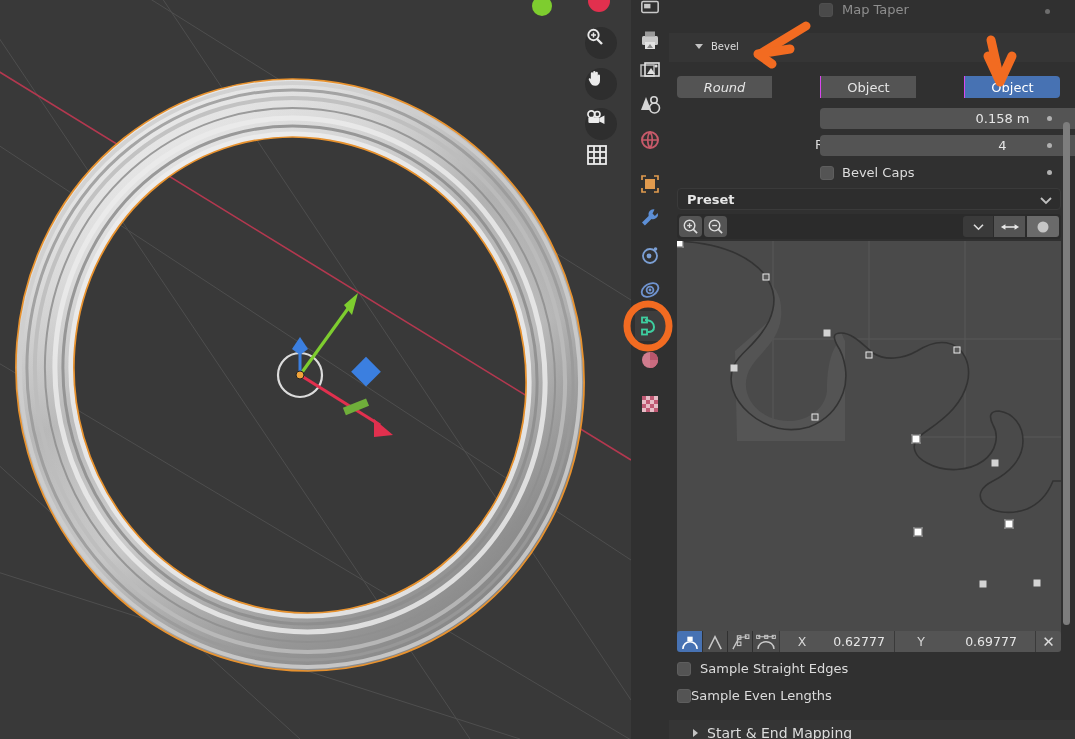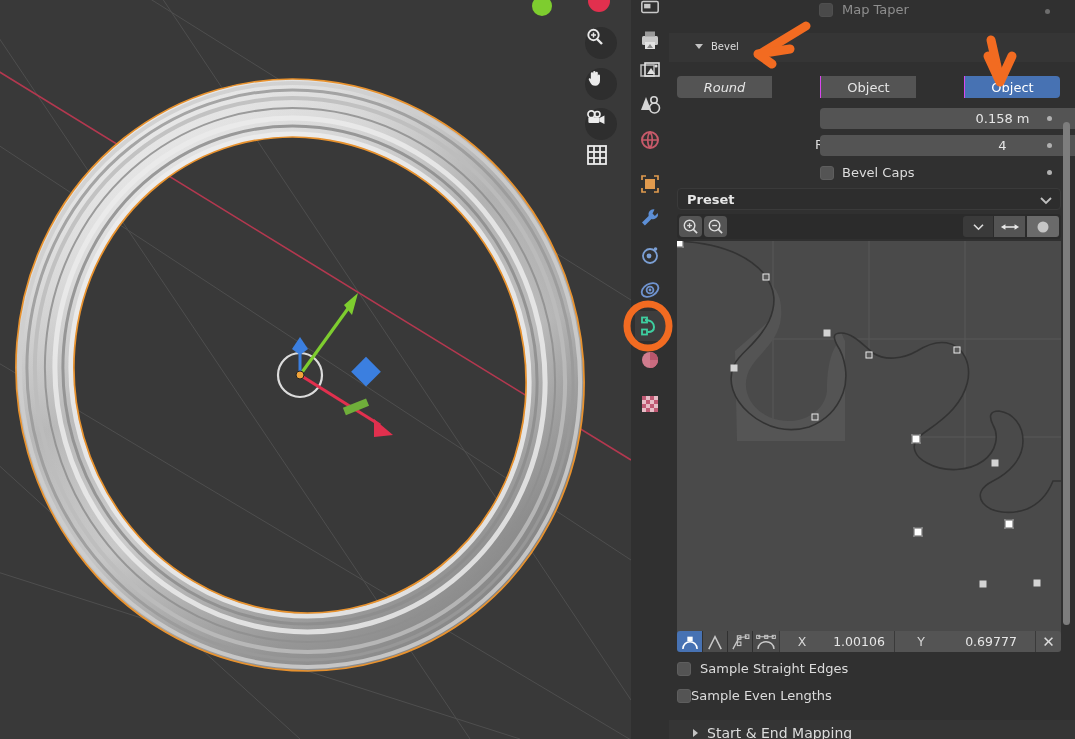--- a/index.html
+++ b/index.html
@@ -550,21 +550,21 @@
         <path d="M3 17 C3 6, 21 6, 21 17" fill="none" stroke="#c9c9c9" stroke-width="1.6"></path>
         <line x1="3" y1="3" x2="21" y2="3" stroke="#c9c9c9" stroke-width="1.2"></line>
         <rect x="1.5" y="1.5" width="3.5" height="3.5" fill="none" stroke="#c9c9c9" stroke-width="1.1"></rect>
         <rect x="10.5" y="1.5" width="3.5" height="3.5" fill="none" stroke="#c9c9c9" stroke-width="1.1"></rect>
         <rect x="19" y="1.5" width="3.5" height="3.5" fill="none" stroke="#c9c9c9" stroke-width="1.1"></rect>
       </svg>
     </div>
 
     <div class="numcell" style="width:115px;">
       <span style="width:44px; text-align:center; color:#d6d6d6;">X</span>
-      <span style="flex:1; text-align:center;">1.00106</span>
+      <span style="flex:1; text-align:center;">0.62777</span>
     </div>
     <div class="numcell" style="width:141px;">
       <span style="width:52px; text-align:center; color:#d6d6d6;">Y</span>
       <span style="flex:1; text-align:center;">0.69777</span>
     </div>
     <div class="numcell" style="width:26px; justify-content:center; font-size:15px; color:#dcdcdc;">✕</div>
   </div>
 
   <div id="sbar"></div>
 

